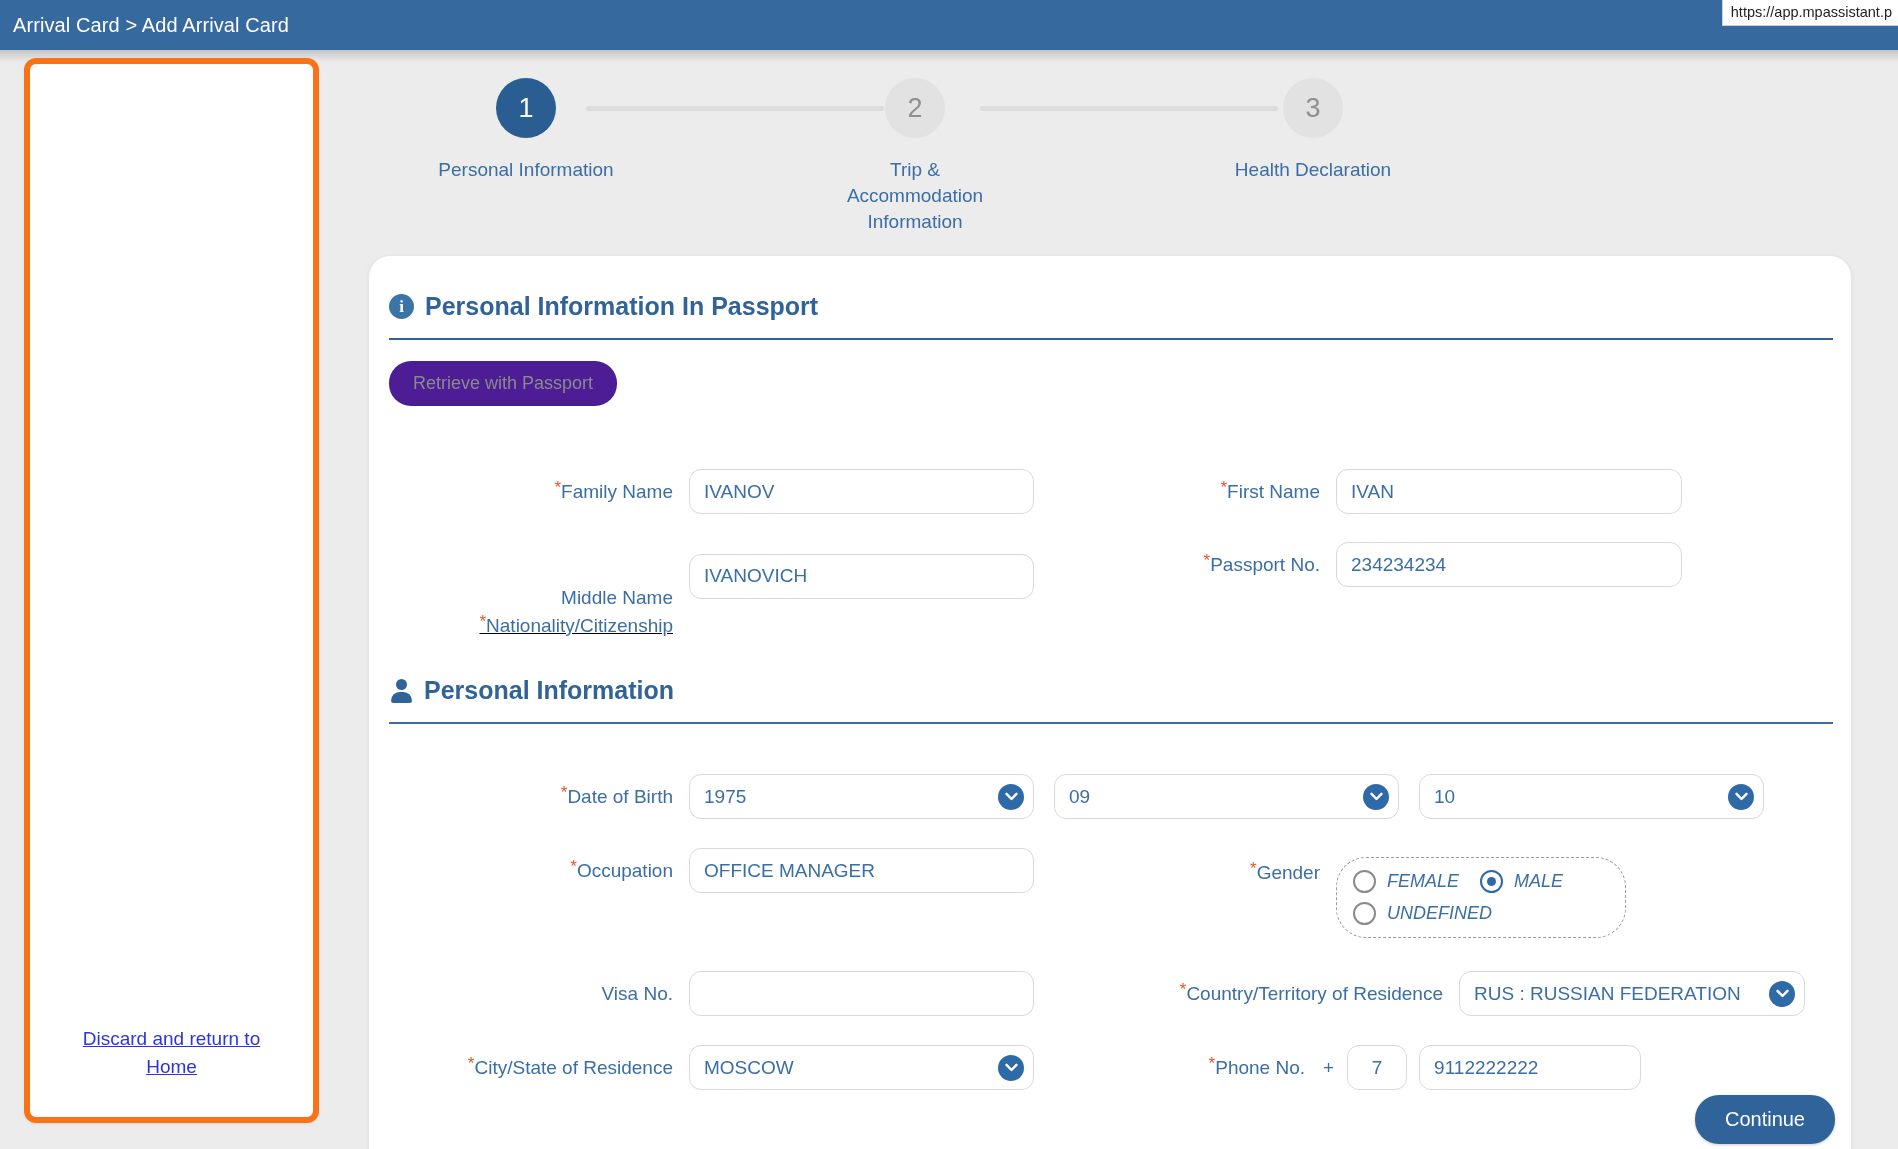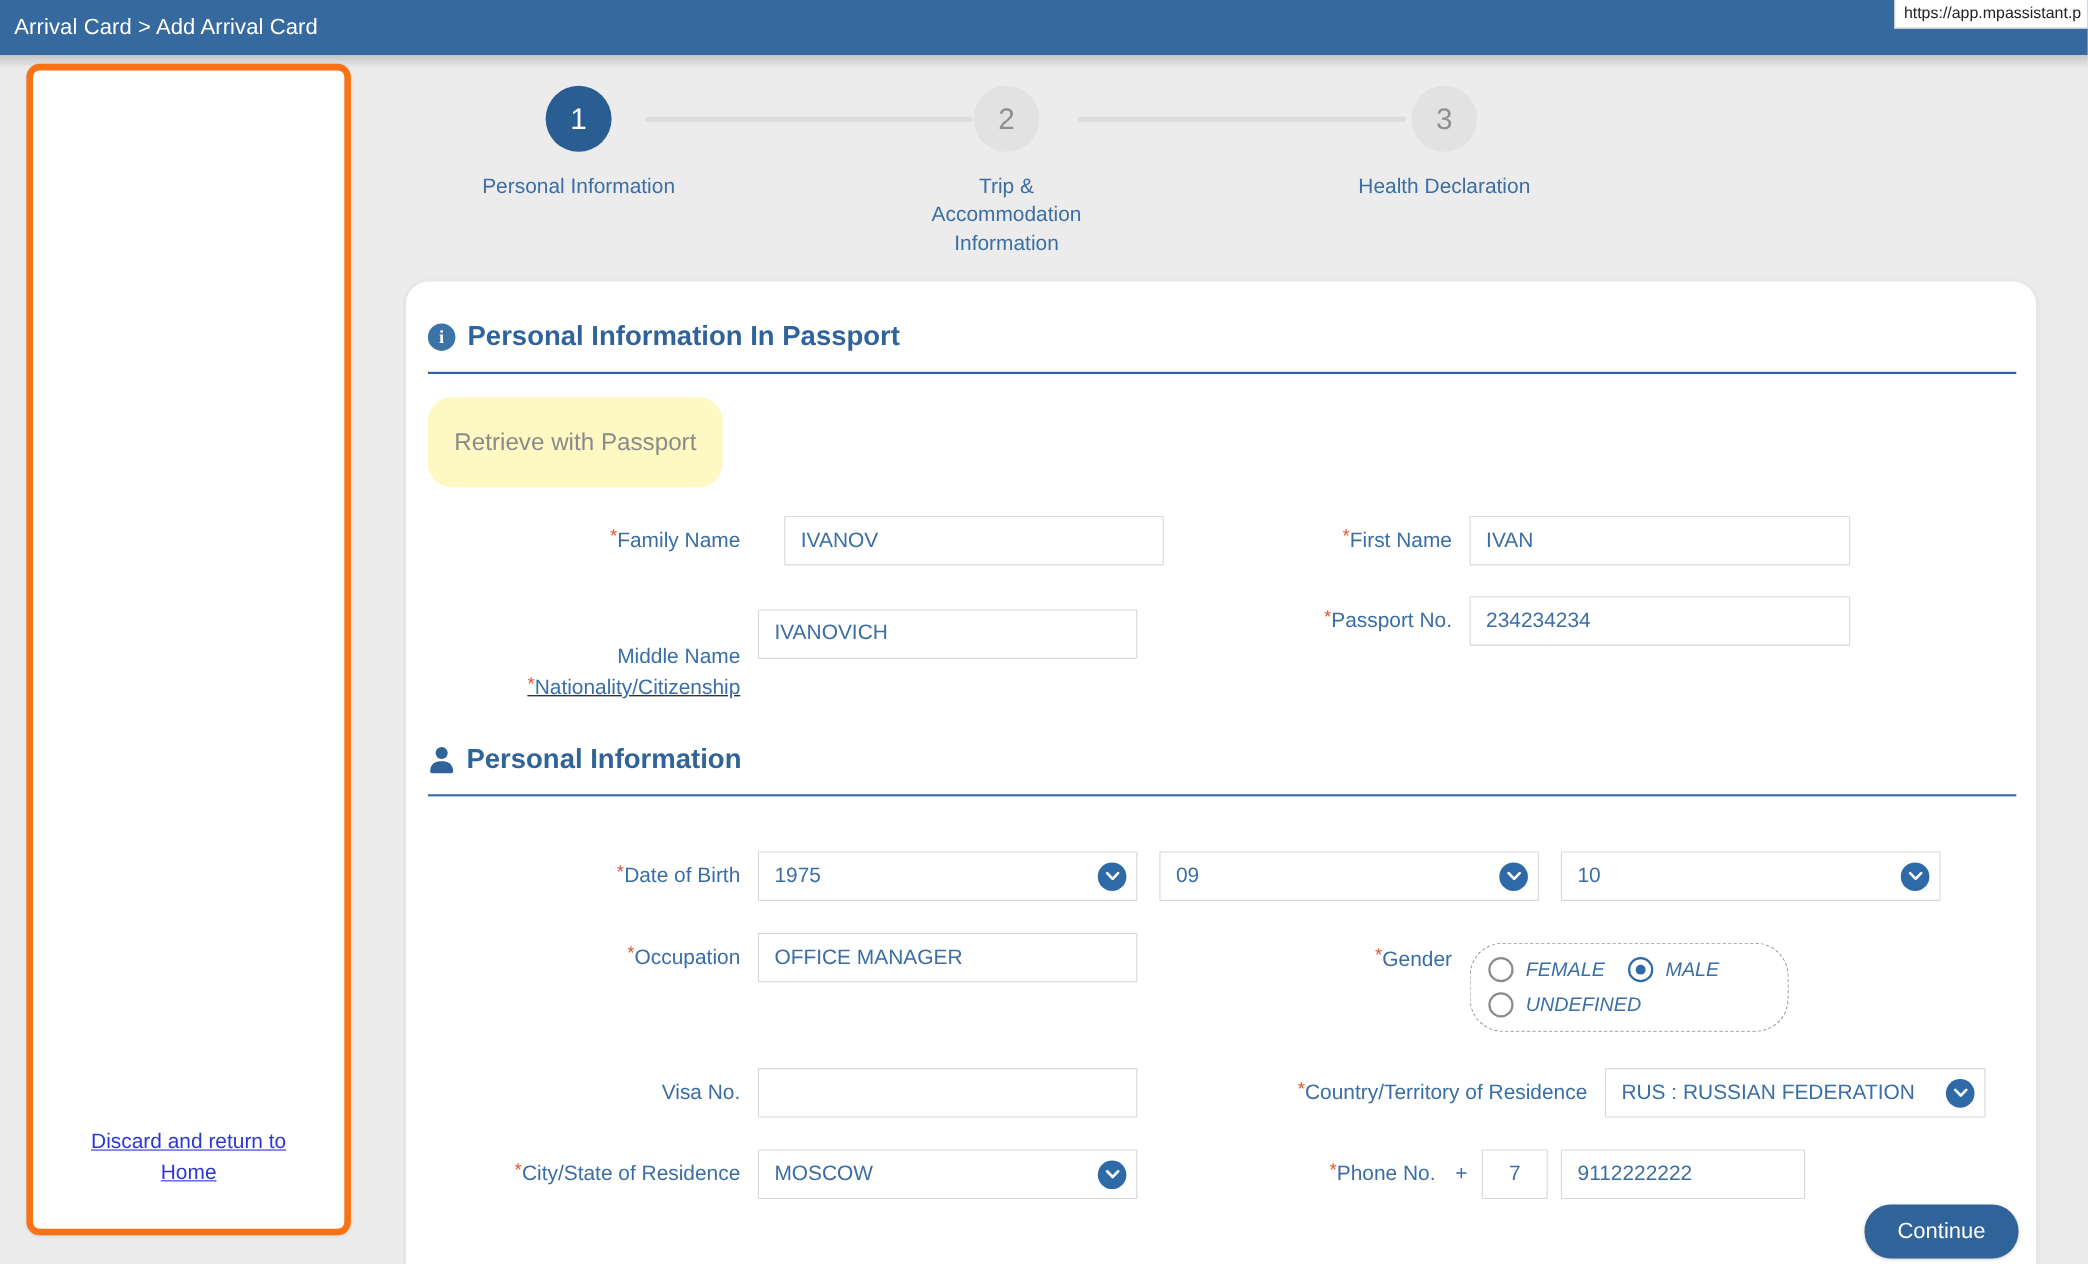--- a/index.html
+++ b/index.html
@@ -98,36 +98,36 @@
   .icon-person::before {
     content:""; position:absolute; left:7px; top:1px; width:11px; height:11px;
     border-radius:50%; background:#2f6399;
   }
   .icon-person::after {
     content:""; position:absolute; left:2px; top:14px; width:21px; height:11px;
     border-radius: 11px 11px 3px 3px; background:#2f6399;
   }
 
   .btn-retrieve {
-    display:inline-block; background:#fef9c3; color:#8a8a8a;
-    font-size: 22px; border: none; border-radius: 22px;
-    padding: 28px 24px; cursor: default;
+    display:inline-block; background:#4c1d95; color:#8a8a8a;
+    font-size: 18px; border: none; border-radius: 22px;
+    padding: 12px 24px; cursor: default;
   }
 
   
   .form-row { display: flex; align-items: flex-start; }
   .col { display: flex; align-items: center; }
   .lbl {
     font-size: 19px; color: #3a6ea5; text-align: right;
     padding-right: 16px; line-height: 24px; white-space: nowrap;
   }
   .req { color: #e8522f; font-size: 17px; vertical-align: top; line-height: 16px; }
 
   .field {
-    height: 45px; border: 1px solid #d8d8d8; border-radius: 1px;
+    height: 45px; border: 1px solid #d8d8d8; border-radius: 12px;
     background: #fff; display: flex; align-items: center;
     padding: 0 14px; font-size: 19px; color: #3a6ea5;
     position: relative; overflow: hidden; white-space: nowrap;
   }
   .field.select { padding-right: 46px; }
   .caret {
     position: absolute; right: 9px; top: 50%; transform: translateY(-50%);
     width: 26px; height: 26px; border-radius: 50%; background: #2f6aa8;
     display: flex; align-items: center; justify-content: center;
   }
@@ -205,21 +205,21 @@
           <span class="icon-info">i</span>
           <span>Personal Information In Passport</span>
         </div>
         <div class="divider"></div>
         <div style="margin-top:21px;">
           <button class="btn-retrieve">Retrieve with Passport</button>
         </div>
       </div>
 
       <div class="form-row" style="position:absolute; left:20px; top:213px; width:1444px;">
-        <div class="col" style="width:722px;gap:24px;">
+        <div class="col" style="width:722px;">
           <div class="lbl" style="width:300px;">
             <span class="req">*</span><span>Family Name</span>
           </div>
           <div class="field" style="width:345px;">IVANOV</div>
         </div>
         <div class="col" style="width:722px;">
           <div class="lbl" style="width:225px;">
             <span class="req">*</span><span>First Name</span>
           </div>
           <div class="field" style="width:346px;">IVAN</div>

